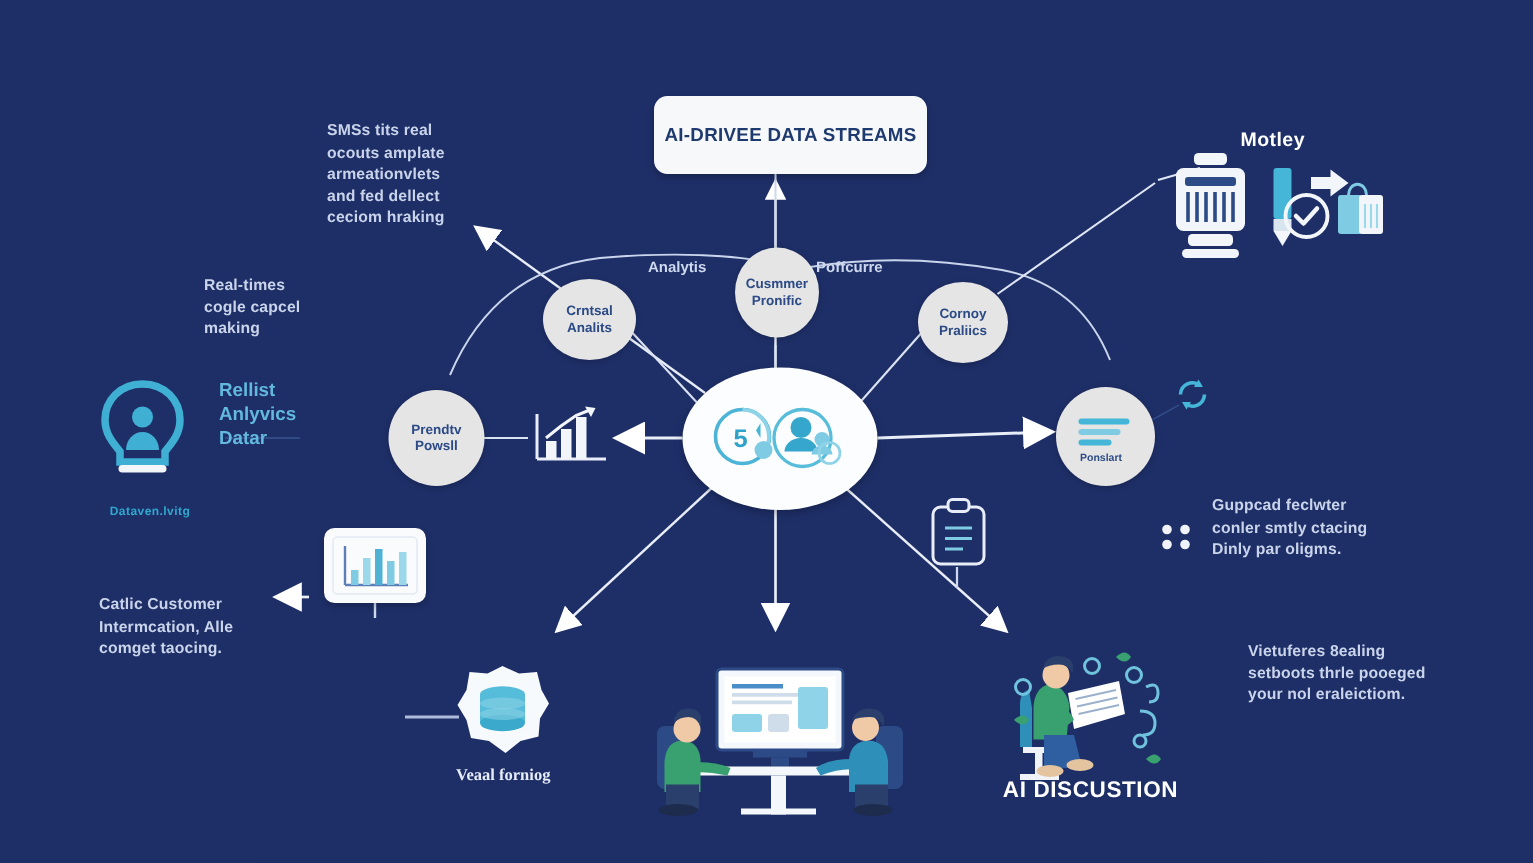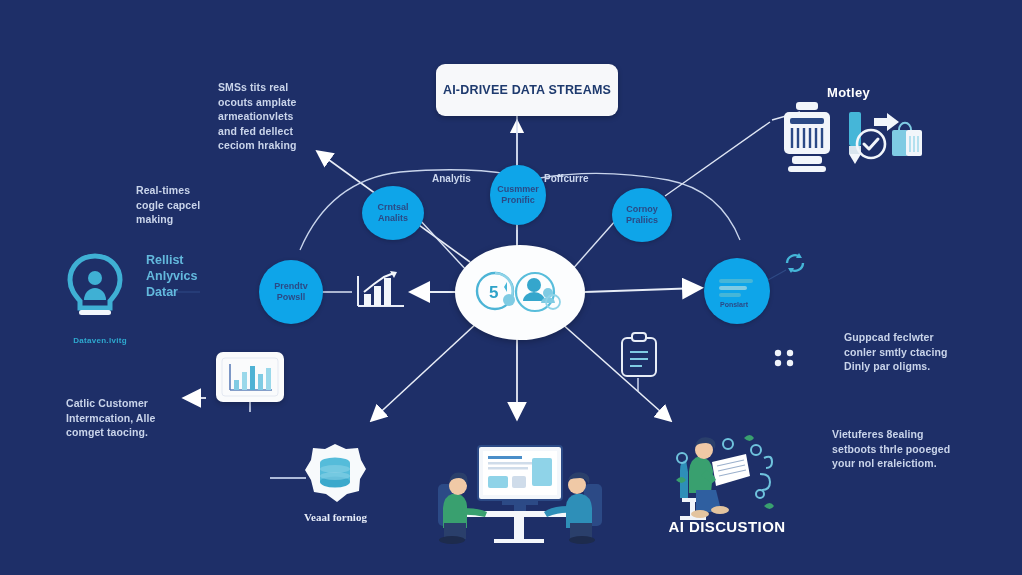--- a/index.html
+++ b/index.html
@@ -20,21 +20,21 @@
     display:flex;align-items:center;justify-content:center;
     box-shadow:0 2px 5px rgba(0,0,0,.25);
   }
   .title-pill span{
     color:#1e3a6e;font-size:12.5px;font-weight:bold;letter-spacing:.2px;
     text-align:center;
   }
 
   
   .node{
-    background:#0ea5e9;border-radius:50%;
+    background:#e5e5e5;border-radius:50%;
     display:flex;align-items:center;justify-content:center;
     text-align:center;
     box-shadow:0 1px 4px rgba(0,0,0,.22);
   }
   .node span{
     color:#2b4a86;font-size:9px;line-height:11px;font-weight:bold;
     display:block;padding:0 4px;
   }
 
   .hub{
@@ -270,21 +270,21 @@
   <div class="abs" style="left:772px;top:348px;width:30px;height:24px;">
     <svg width="30" height="24" viewBox="0 0 30 24">
       <circle cx="6" cy="5" r="3.2" fill="#f0f4fa"></circle>
       <circle cx="18" cy="5" r="3.2" fill="#f0f4fa"></circle>
       <circle cx="6" cy="15" r="3.2" fill="#f0f4fa"></circle>
       <circle cx="18" cy="15" r="3.2" fill="#f0f4fa"></circle>
     </svg>
   </div>
 
 
-  <div class="abs sidetext" style="left:808px;top:330px;width:160px;margin-left:36px;">
+  <div class="abs sidetext" style="left:808px;top:330px;width:160px;">
     Guppcad feclwter<br>conler smtly ctacing<br>Dinly par oligms.
   </div>
 
   <div class="abs sidetext" style="left:832px;top:427px;width:168px;">
     Vietuferes 8ealing<br>setboots thrle pooeged<br>your nol eraleictiom.
   </div>
 
   <div class="abs motley-label" style="left:827px;top:85px;">
     <span>Motley</span>
   </div>

